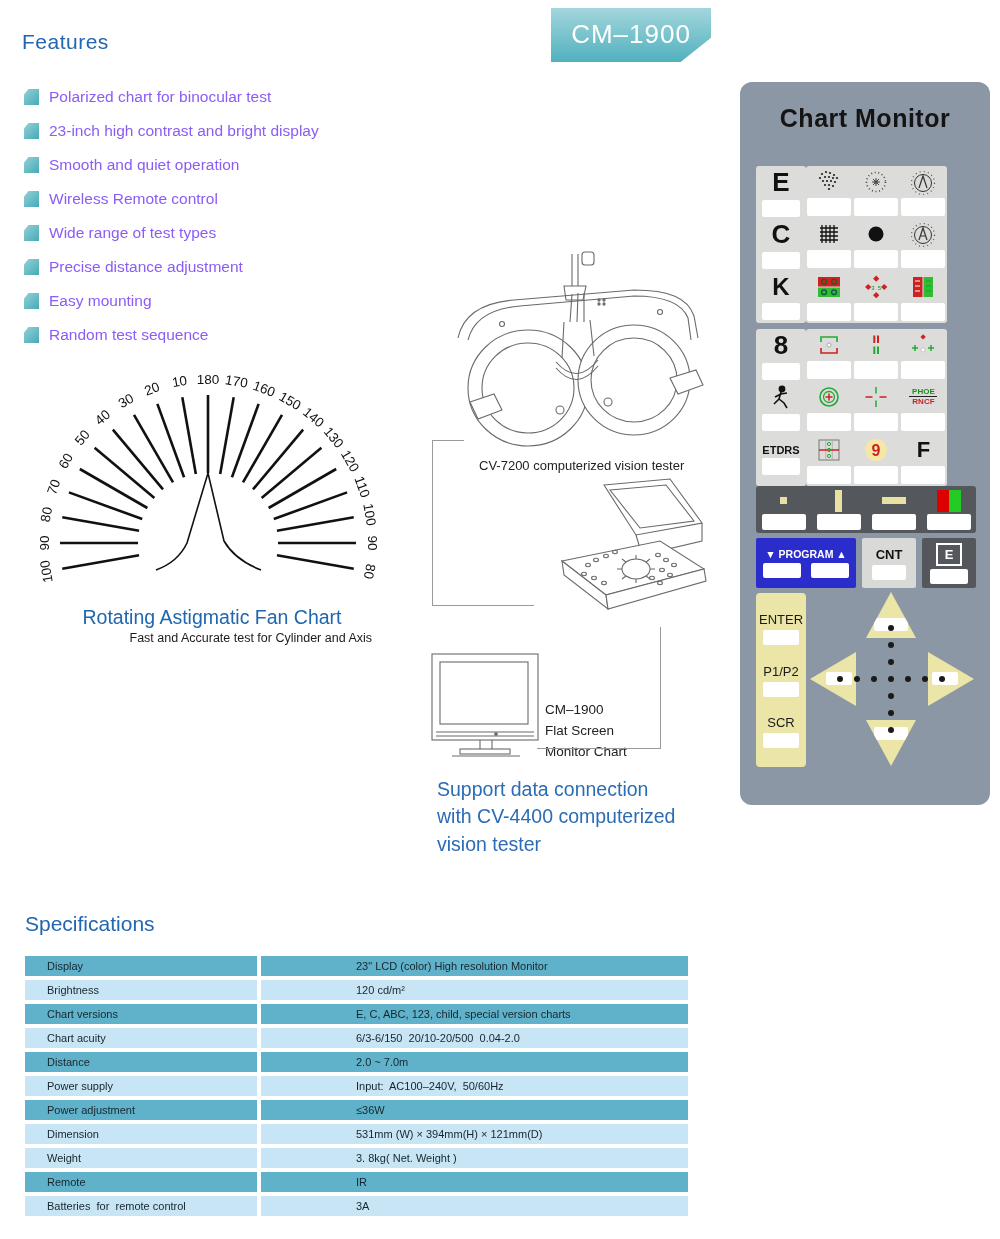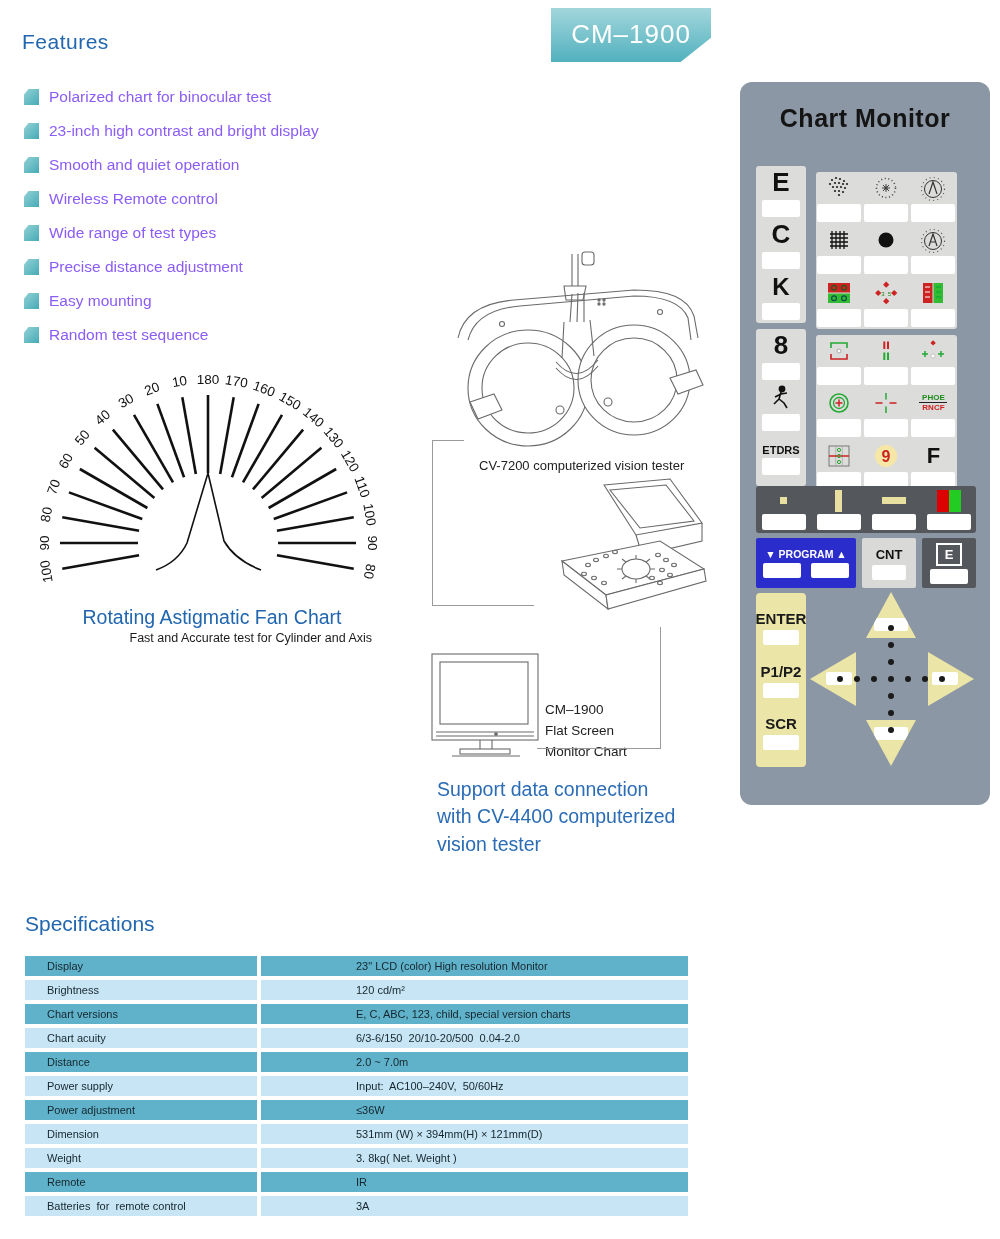--- a/index.html
+++ b/index.html
@@ -38,21 +38,21 @@
   #monitor-label{left:545px;top:700px;font-size:13.5px;line-height:1.55;white-space:pre-line;color:#222;}
   #support-text{left:437px;top:776px;width:290px;font-size:19.5px;line-height:1.4;
     color:#2b6cb5;white-space:pre-line;}
 
   
   #remote{left:740px;top:82px;width:250px;height:723px;background:#8b97a4;border-radius:12px;}
   #remote-title{position:absolute;left:0;top:22px;width:100%;text-align:center;
     font-size:25px;font-weight:bold;color:#141414;letter-spacing:.5px;}
   .rsec{position:absolute;background:#dcdcda;border-radius:3px;}
   .strip{left:16px;width:50px;height:157px;display:flex;flex-direction:column;}
-  .grid{left:76px;width:141px;height:157px;display:flex;flex-wrap:wrap;margin-top:6px;}
+  .grid{left:66px;width:141px;height:157px;display:flex;flex-wrap:wrap;}
   .strip-cell{flex:1;display:flex;flex-direction:column;align-items:center;justify-content:center;}
   .grid-cell{width:33.33%;display:flex;flex-direction:column;align-items:center;justify-content:center;height:52px;}
   .keytxt{font-weight:bold;color:#111;}
   .btn{background:#fff;border-radius:2px;}
   .btn.sb{width:38px;height:17px;margin-top:2px;}
   .btn.gb{width:44px;height:18px;margin-top:2px;}
   .iconbox{height:28px;display:flex;align-items:center;justify-content:center;}
 
   #dark-row{position:absolute;left:16px;top:404px;width:220px;height:47px;background:#54585d;
     border-radius:3px;display:flex;}
@@ -72,21 +72,21 @@
   .btn.cb{width:34px;height:15px;margin-top:3px;}
   #e-box{position:absolute;left:182px;top:456px;width:54px;height:50px;background:#54585d;
     border-radius:2px;display:flex;flex-direction:column;align-items:center;justify-content:center;}
   #e-glyph{width:22px;height:19px;border:2px solid #fff;color:#fff;font-weight:bold;font-size:13px;
     display:flex;align-items:center;justify-content:center;}
   .btn.eb{width:38px;height:15px;margin-top:3px;}
 
   #cream-col{position:absolute;left:16px;top:511px;width:50px;height:174px;background:#ece5a8;
     border-radius:4px;display:flex;flex-direction:column;align-items:center;justify-content:space-evenly;}
   .cream-item{display:flex;flex-direction:column;align-items:center;}
-  .cream-lbl{font-size:15px;font-weight:bold;color:#1a1a1a;}
+  .cream-lbl{font-size:13px;font-weight:normal;color:#1a1a1a;}
   .btn.crb{width:36px;height:15px;margin-top:3px;}
 
   .dpad-arrow{position:absolute;background:#ece5a8;}
   .dpad-white{position:absolute;background:#fff;border-radius:2px;}
   #dpad-dots{position:absolute;left:0;top:0;}
   .ddot{position:absolute;width:6px;height:6px;border-radius:50%;background:#1a1a1a;}
 
   
   #spec-table{left:25px;top:956px;width:663px;}
   .spec-row{display:flex;height:20px;margin-bottom:4px;font-size:11px;line-height:20px;color:#17262e;}

